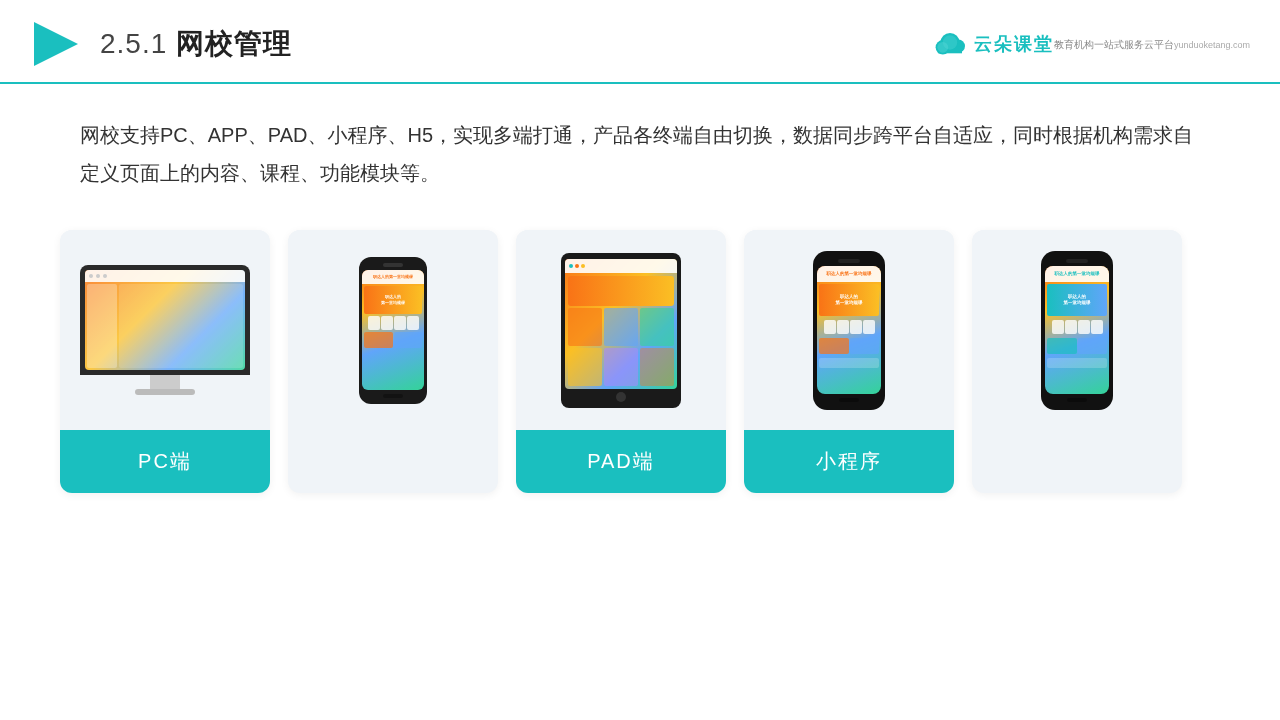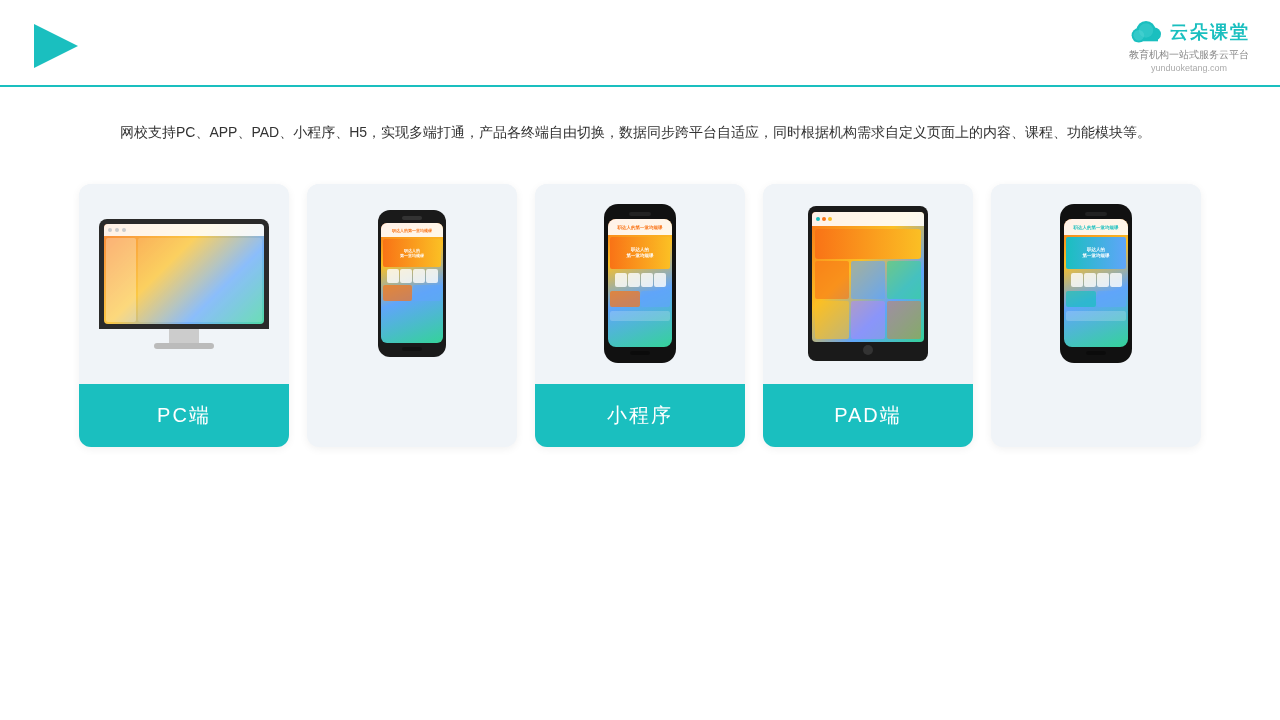--- a/index.html
+++ b/index.html
@@ -34,21 +34,21 @@
       font-weight: 600;
       color: #222;
       letter-spacing: 1px;
     }
     .page-title-number {
       color: #444;
       font-weight: 500;
     }
     .logo-area {
       display: flex;
-      flex-direction: column;
+      flex-direction: row;
       align-items: center;
     }
     .logo-cloud {
       display: flex;
       align-items: center;
       gap: 6px;
     }
     .logo-text {
       font-size: 18px;
       color: #1ABFBF;
@@ -62,30 +62,30 @@
       margin-top: 2px;
     }
     .logo-url {
       font-size: 9px;
       color: #aaa;
       margin-top: 1px;
     }
 
     
     .description {
-      padding: 32px 80px 20px 120px;
-      font-size: 14px;
+      padding: 32px 80px 20px 80px;
+      font-size: 20px;
       color: #333;
       line-height: 1.9;
     }
 
     
     .cards-section {
       display: flex;
-      justify-content: center;
+      justify-content: flex-start;
       gap: 18px;
       padding: 18px 60px 0 60px;
     }
     .card {
       background: #f0f4f8;
       border-radius: 12px;
       width: 210px;
       display: flex;
       flex-direction: column;
       align-items: center;
@@ -341,20 +341,24 @@
   </style>
 </head>
 <body>
 
 <header class="header">
   <div class="header-left">
 
     <svg class="play-icon" viewBox="0 0 52 52" xmlns="http://www.w3.org/2000/svg">
       <polygon points="4,4 48,26 4,48" fill="#1ABFBF"></polygon>
     </svg>
+    <span class="page-title">
+      <span class="page-title-number">2.5.1</span>
+      <span>网校管理</span>
+    </span>
   </div>
   <div class="logo-area">
     <div class="logo-cloud">
 
       <svg class="cloud-svg" viewBox="0 0 60 45" xmlns="http://www.w3.org/2000/svg">
         <circle cx="18" cy="28" r="12" fill="#1ABFBF"></circle>
         <circle cx="30" cy="20" r="16" fill="#1ABFBF"></circle>
         <circle cx="44" cy="26" r="11" fill="#1ABFBF"></circle>
         <rect x="10" y="26" width="40" height="12" fill="#1ABFBF"></rect>
 
@@ -419,51 +423,20 @@
               <div class="phone-card-row">
                 <div class="phone-card-item"></div>
                 <div class="phone-card-item"></div>
               </div>
             </div>
           </div>
         </div>
         <div class="phone-bottom-bar" style="margin-top:4px;"></div>
       </div>
     </div>
-  </div>
-
-  <div class="card">
-    <div class="card-image-area">
-      <div class="phone-mockup" style="width:72px; background:#111; border-radius:14px; padding: 8px 4px;">
-        <div class="phone-notch" style="width:22px; background:#222;"></div>
-        <div class="phone-screen" style="height:128px; border-radius:8px;">
-          <div class="phone-screen-inner">
-            <div class="phone-header" style="height:16px; font-size:4.5px; color:#f97316;">职达人的第一堂均规课</div>
-            <div class="phone-body">
-              <div class="phone-banner" style="height:32px;">
-                <div class="phone-banner-text" style="font-size:4.5px;">职达人的<br>第一堂均规课</div>
-              </div>
-              <div class="phone-icons-row" style="margin-top:2px;">
-                <div class="phone-icon-item"></div>
-                <div class="phone-icon-item"></div>
-                <div class="phone-icon-item"></div>
-                <div class="phone-icon-item"></div>
-              </div>
-              <div class="phone-card-row" style="margin-top:2px;">
-                <div class="phone-card-item"></div>
-                <div class="phone-card-item"></div>
-              </div>
-              <div style="height:10px; background:rgba(255,255,255,0.2); border-radius:2px; margin-top:2px;"></div>
-            </div>
-          </div>
-        </div>
-        <div class="phone-bottom-bar" style="margin-top:4px;"></div>
-      </div>
-    </div>
-    <div class="card-label">小程序</div>
   </div>
 
   <div class="card">
     <div class="card-image-area">
       <div class="tablet-mockup">
         <div class="tablet-screen">
           <div class="tablet-screen-inner">
             <div class="tablet-header">
               <div class="tablet-header-dot"></div>
               <div class="tablet-header-dot" style="background:#f97316;"></div>
@@ -487,37 +460,68 @@
     </div>
     <div class="card-label">PAD端</div>
   </div>
 
   <div class="card">
     <div class="card-image-area">
       <div class="phone-mockup" style="width:72px; background:#111; border-radius:14px; padding: 8px 4px;">
         <div class="phone-notch" style="width:22px; background:#222;"></div>
         <div class="phone-screen" style="height:128px; border-radius:8px;">
           <div class="phone-screen-inner">
-            <div class="phone-header" style="height:16px; font-size:4.5px; color:#1ABFBF;">职达人的第一堂均规课</div>
+            <div class="phone-header" style="height:16px; font-size:4.5px; color:#f97316;">职达人的第一堂均规课</div>
             <div class="phone-body">
-              <div class="phone-banner" style="height:32px; background: linear-gradient(90deg,#1ABFBF,#60a5fa);">
+              <div class="phone-banner" style="height:32px;">
                 <div class="phone-banner-text" style="font-size:4.5px;">职达人的<br>第一堂均规课</div>
               </div>
               <div class="phone-icons-row" style="margin-top:2px;">
                 <div class="phone-icon-item"></div>
                 <div class="phone-icon-item"></div>
                 <div class="phone-icon-item"></div>
                 <div class="phone-icon-item"></div>
               </div>
               <div class="phone-card-row" style="margin-top:2px;">
-                <div class="phone-card-item" style="background:rgba(26,191,191,0.7);"></div>
-                <div class="phone-card-item" style="background:rgba(96,165,250,0.7);"></div>
+                <div class="phone-card-item"></div>
+                <div class="phone-card-item"></div>
               </div>
               <div style="height:10px; background:rgba(255,255,255,0.2); border-radius:2px; margin-top:2px;"></div>
             </div>
           </div>
         </div>
         <div class="phone-bottom-bar" style="margin-top:4px;"></div>
       </div>
     </div>
+    <div class="card-label">小程序</div>
+  </div>
+
+  <div class="card">
+    <div class="card-image-area">
+      <div class="phone-mockup" style="width:72px; background:#111; border-radius:14px; padding: 8px 4px;">
+        <div class="phone-notch" style="width:22px; background:#222;"></div>
+        <div class="phone-screen" style="height:128px; border-radius:8px;">
+          <div class="phone-screen-inner">
+            <div class="phone-header" style="height:16px; font-size:4.5px; color:#1ABFBF;">职达人的第一堂均规课</div>
+            <div class="phone-body">
+              <div class="phone-banner" style="height:32px; background: linear-gradient(90deg,#1ABFBF,#60a5fa);">
+                <div class="phone-banner-text" style="font-size:4.5px;">职达人的<br>第一堂均规课</div>
+              </div>
+              <div class="phone-icons-row" style="margin-top:2px;">
+                <div class="phone-icon-item"></div>
+                <div class="phone-icon-item"></div>
+                <div class="phone-icon-item"></div>
+                <div class="phone-icon-item"></div>
+              </div>
+              <div class="phone-card-row" style="margin-top:2px;">
+                <div class="phone-card-item" style="background:rgba(26,191,191,0.7);"></div>
+                <div class="phone-card-item" style="background:rgba(96,165,250,0.7);"></div>
+              </div>
+              <div style="height:10px; background:rgba(255,255,255,0.2); border-radius:2px; margin-top:2px;"></div>
+            </div>
+          </div>
+        </div>
+        <div class="phone-bottom-bar" style="margin-top:4px;"></div>
+      </div>
+    </div>
   </div>
 
 </div>
 
 </body></html>

